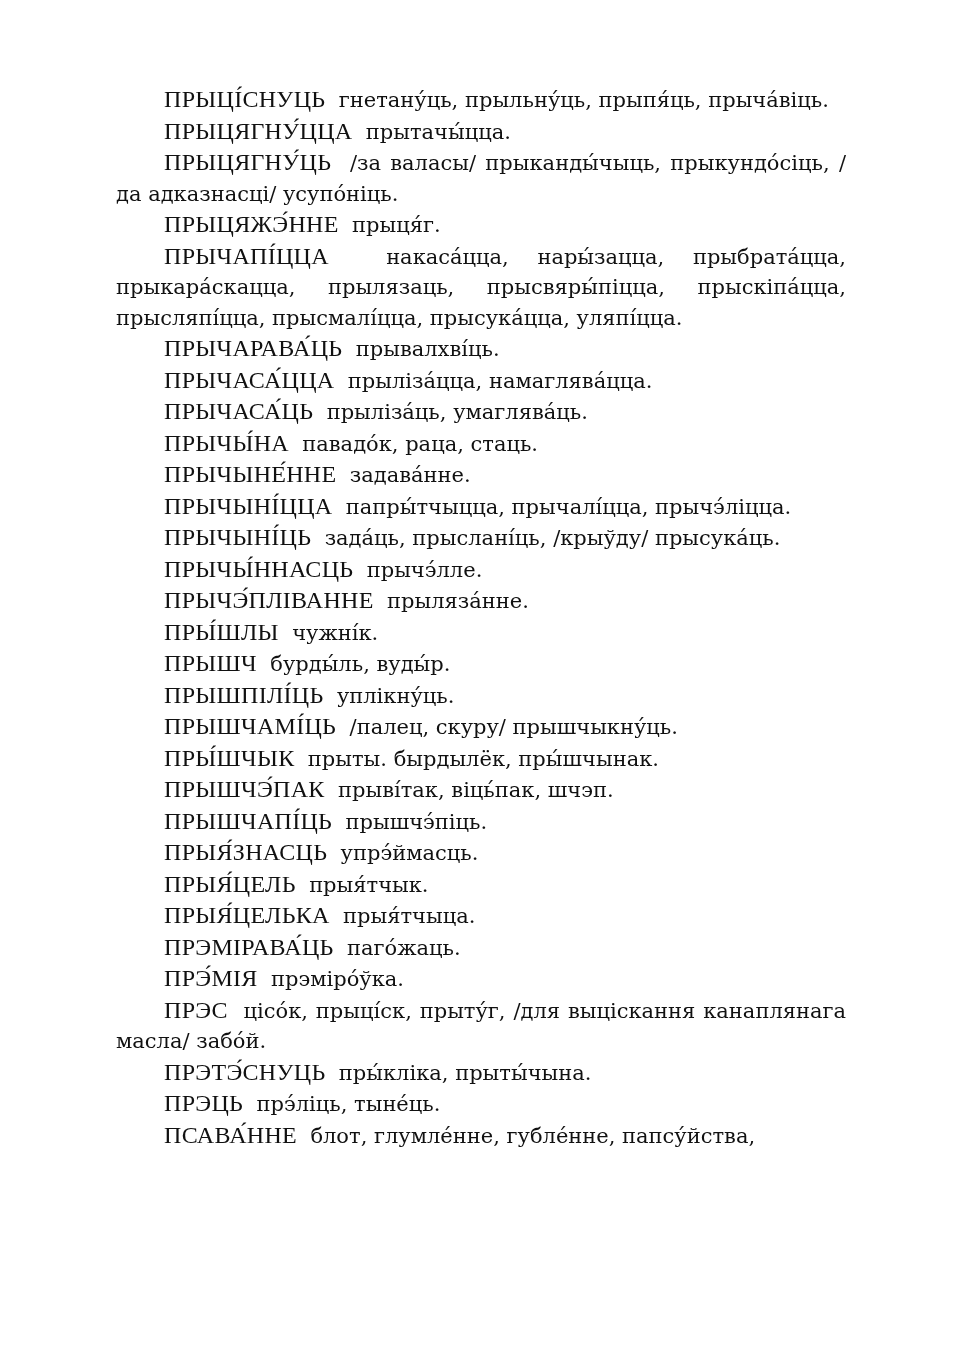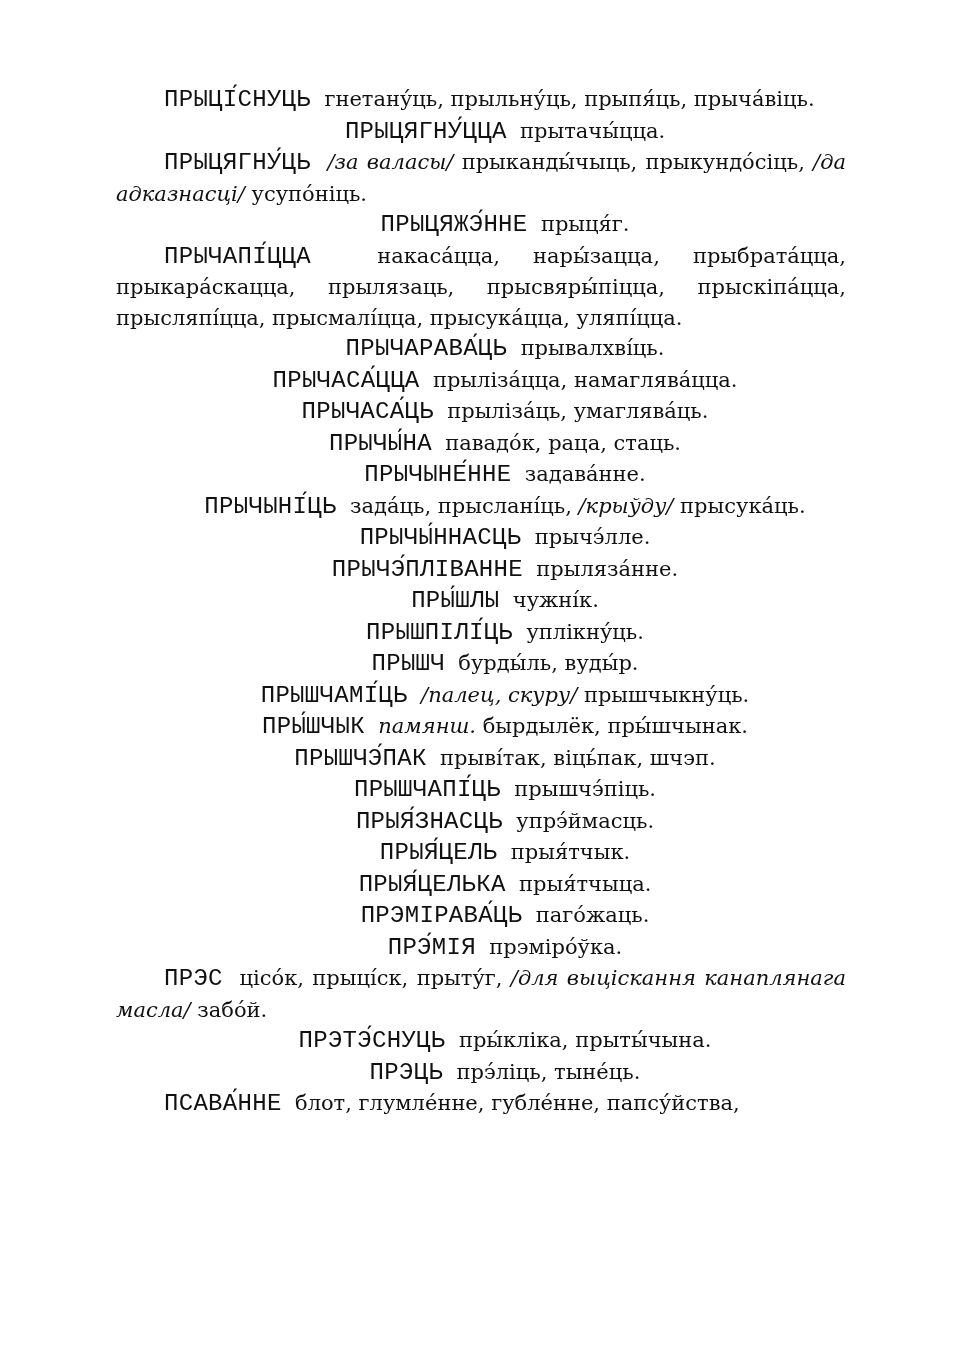--- a/index.html
+++ b/index.html
@@ -12,51 +12,52 @@
     font-family: "DejaVu Serif", "Liberation Serif", serif;
     color: #111111;
     font-size: 21px;
     line-height: 30.5px;
   }
   .entry {
     text-indent: 48px;
     text-align: justify;
     margin: 0;
   }
-  .entry.short { text-align: center; }
+  .entry.short { text-align: left; }
   .head {
-    font-family: Liberation Mono, monospace;
+    font-family: Liberation Serif, serif;
     font-size: 24px;
     letter-spacing: 0.3px;
   }
   .def { }
-  .note { font-style: italic; }
+  .note { }
 </style>
 </head>
 <body>
 
 <div class="page" id="page">
     <p class="entry"><span class="head">ПРЫЦІ́СНУЦЬ</span>&nbsp;&nbsp;<span class="def">гнетану́ць, прыльну́ць, прыпя́ць, прыча́віць.</span></p>
     <p class="entry short"><span class="head">ПРЫЦЯГНУ́ЦЦА</span>&nbsp;&nbsp;<span class="def">прытачы́цца.</span></p>
     <p class="entry"><span class="head">ПРЫЦЯГНУ́ЦЬ</span>&nbsp;&nbsp;<span class="note">/за валасы/</span><span class="def"> прыканды́чыць, прыкундо́сіць, </span><span class="note">/да адказнасці/</span><span class="def"> усупо́ніць.</span></p>
     <p class="entry short"><span class="head">ПРЫЦЯЖЭ́ННЕ</span>&nbsp;&nbsp;<span class="def">прыця́г.</span></p>
     <p class="entry"><span class="head">ПРЫЧАПІ́ЦЦА</span>&nbsp;&nbsp;<span class="def">накаса́цца, нары́зацца, прыбрата́цца, прыкара́скацца, прылязаць, прысвяры́піцца, прыскіпа́цца, прысляпі́цца, прысмалі́цца, прысука́цца, уляпі́цца.</span></p>
     <p class="entry short"><span class="head">ПРЫЧАРАВА́ЦЬ</span>&nbsp;&nbsp;<span class="def">прывалхві́ць.</span></p>
     <p class="entry short"><span class="head">ПРЫЧАСА́ЦЦА</span>&nbsp;&nbsp;<span class="def">прылiза́цца, намаглява́цца.</span></p>
     <p class="entry short"><span class="head">ПРЫЧАСА́ЦЬ</span>&nbsp;&nbsp;<span class="def">прылiза́ць, умаглява́ць.</span></p>
     <p class="entry short"><span class="head">ПРЫЧЫ́НА</span>&nbsp;&nbsp;<span class="def">павадо́к, раца, стаць.</span></p>
     <p class="entry short"><span class="head">ПРЫЧЫНЕ́ННЕ</span>&nbsp;&nbsp;<span class="def">задава́нне.</span></p>
+    <p class="entry short"><span class="head">ПРЫЧЫНІ́ЦЦА</span>&nbsp;&nbsp;<span class="def">папры́тчыцца, прычалі́цца, прычэ́ліцца.</span></p>
     <p class="entry short"><span class="head">ПРЫЧЫНІ́ЦЬ</span>&nbsp;&nbsp;<span class="def">зада́ць, прыслані́ць, </span><span class="note">/крыўду/</span><span class="def"> прысука́ць.</span></p>
     <p class="entry short"><span class="head">ПРЫЧЫ́ННАСЦЬ</span>&nbsp;&nbsp;<span class="def">прычэ́лле.</span></p>
     <p class="entry short"><span class="head">ПРЫЧЭ́ПЛІВАННЕ</span>&nbsp;&nbsp;<span class="def">прыляза́нне.</span></p>
     <p class="entry short"><span class="head">ПРЫ́ШЛЫ</span>&nbsp;&nbsp;<span class="def">чужні́к.</span></p>
+    <p class="entry short"><span class="head">ПРЫШЧ</span>&nbsp;&nbsp;<span class="def">бурды́ль, вуды́р.</span></p>
     <p class="entry short"><span class="head">ПРЫШПІЛІ́ЦЬ</span>&nbsp;&nbsp;<span class="def">уплікну́ць.</span></p>
-    <p class="entry short"><span class="head">ПРЫШЧ</span>&nbsp;&nbsp;<span class="def">бурды́ль, вуды́р.</span></p>
     <p class="entry short"><span class="head">ПРЫШЧАМІ́ЦЬ</span>&nbsp;&nbsp;<span class="note">/палец, скуру/</span><span class="def"> прышчыкну́ць.</span></p>
-    <p class="entry short"><span class="head">ПРЫ́ШЧЫК</span>&nbsp;&nbsp;<span class="note">памянш.</span><span class="def"> бырдылёк, пры́шчынак.</span></p>
+    <p class="entry short"><span class="head">ПРЫ́ШЧЫК</span>&nbsp;&nbsp;<span class="note">прыты.</span><span class="def"> бырдылёк, пры́шчынак.</span></p>
     <p class="entry short"><span class="head">ПРЫШЧЭ́ПАК</span>&nbsp;&nbsp;<span class="def">прыві́так, віць́пак, шчэп.</span></p>
     <p class="entry short"><span class="head">ПРЫШЧАПІ́ЦЬ</span>&nbsp;&nbsp;<span class="def">прышчэ́піць.</span></p>
     <p class="entry short"><span class="head">ПРЫЯ́ЗНАСЦЬ</span>&nbsp;&nbsp;<span class="def">упрэ́ймасць.</span></p>
     <p class="entry short"><span class="head">ПРЫЯ́ЦЕЛЬ</span>&nbsp;&nbsp;<span class="def">прыя́тчык.</span></p>
     <p class="entry short"><span class="head">ПРЫЯ́ЦЕЛЬКА</span>&nbsp;&nbsp;<span class="def">прыя́тчыца.</span></p>
     <p class="entry short"><span class="head">ПРЭМІРАВА́ЦЬ</span>&nbsp;&nbsp;<span class="def">паго́жаць.</span></p>
     <p class="entry short"><span class="head">ПРЭ́МІЯ</span>&nbsp;&nbsp;<span class="def">прэміро́ўка.</span></p>
     <p class="entry"><span class="head">ПРЭС</span>&nbsp;&nbsp;<span class="def">цісо́к, прыці́ск, прыту́г, </span><span class="note">/для выціскання канаплянага масла/</span><span class="def"> забо́й.</span></p>
     <p class="entry short"><span class="head">ПРЭТЭ́СНУЦЬ</span>&nbsp;&nbsp;<span class="def">пры́кліка, прыты́чына.</span></p>
     <p class="entry short"><span class="head">ПРЭЦЬ</span>&nbsp;&nbsp;<span class="def">прэ́ліць, тыне́ць.</span></p>

